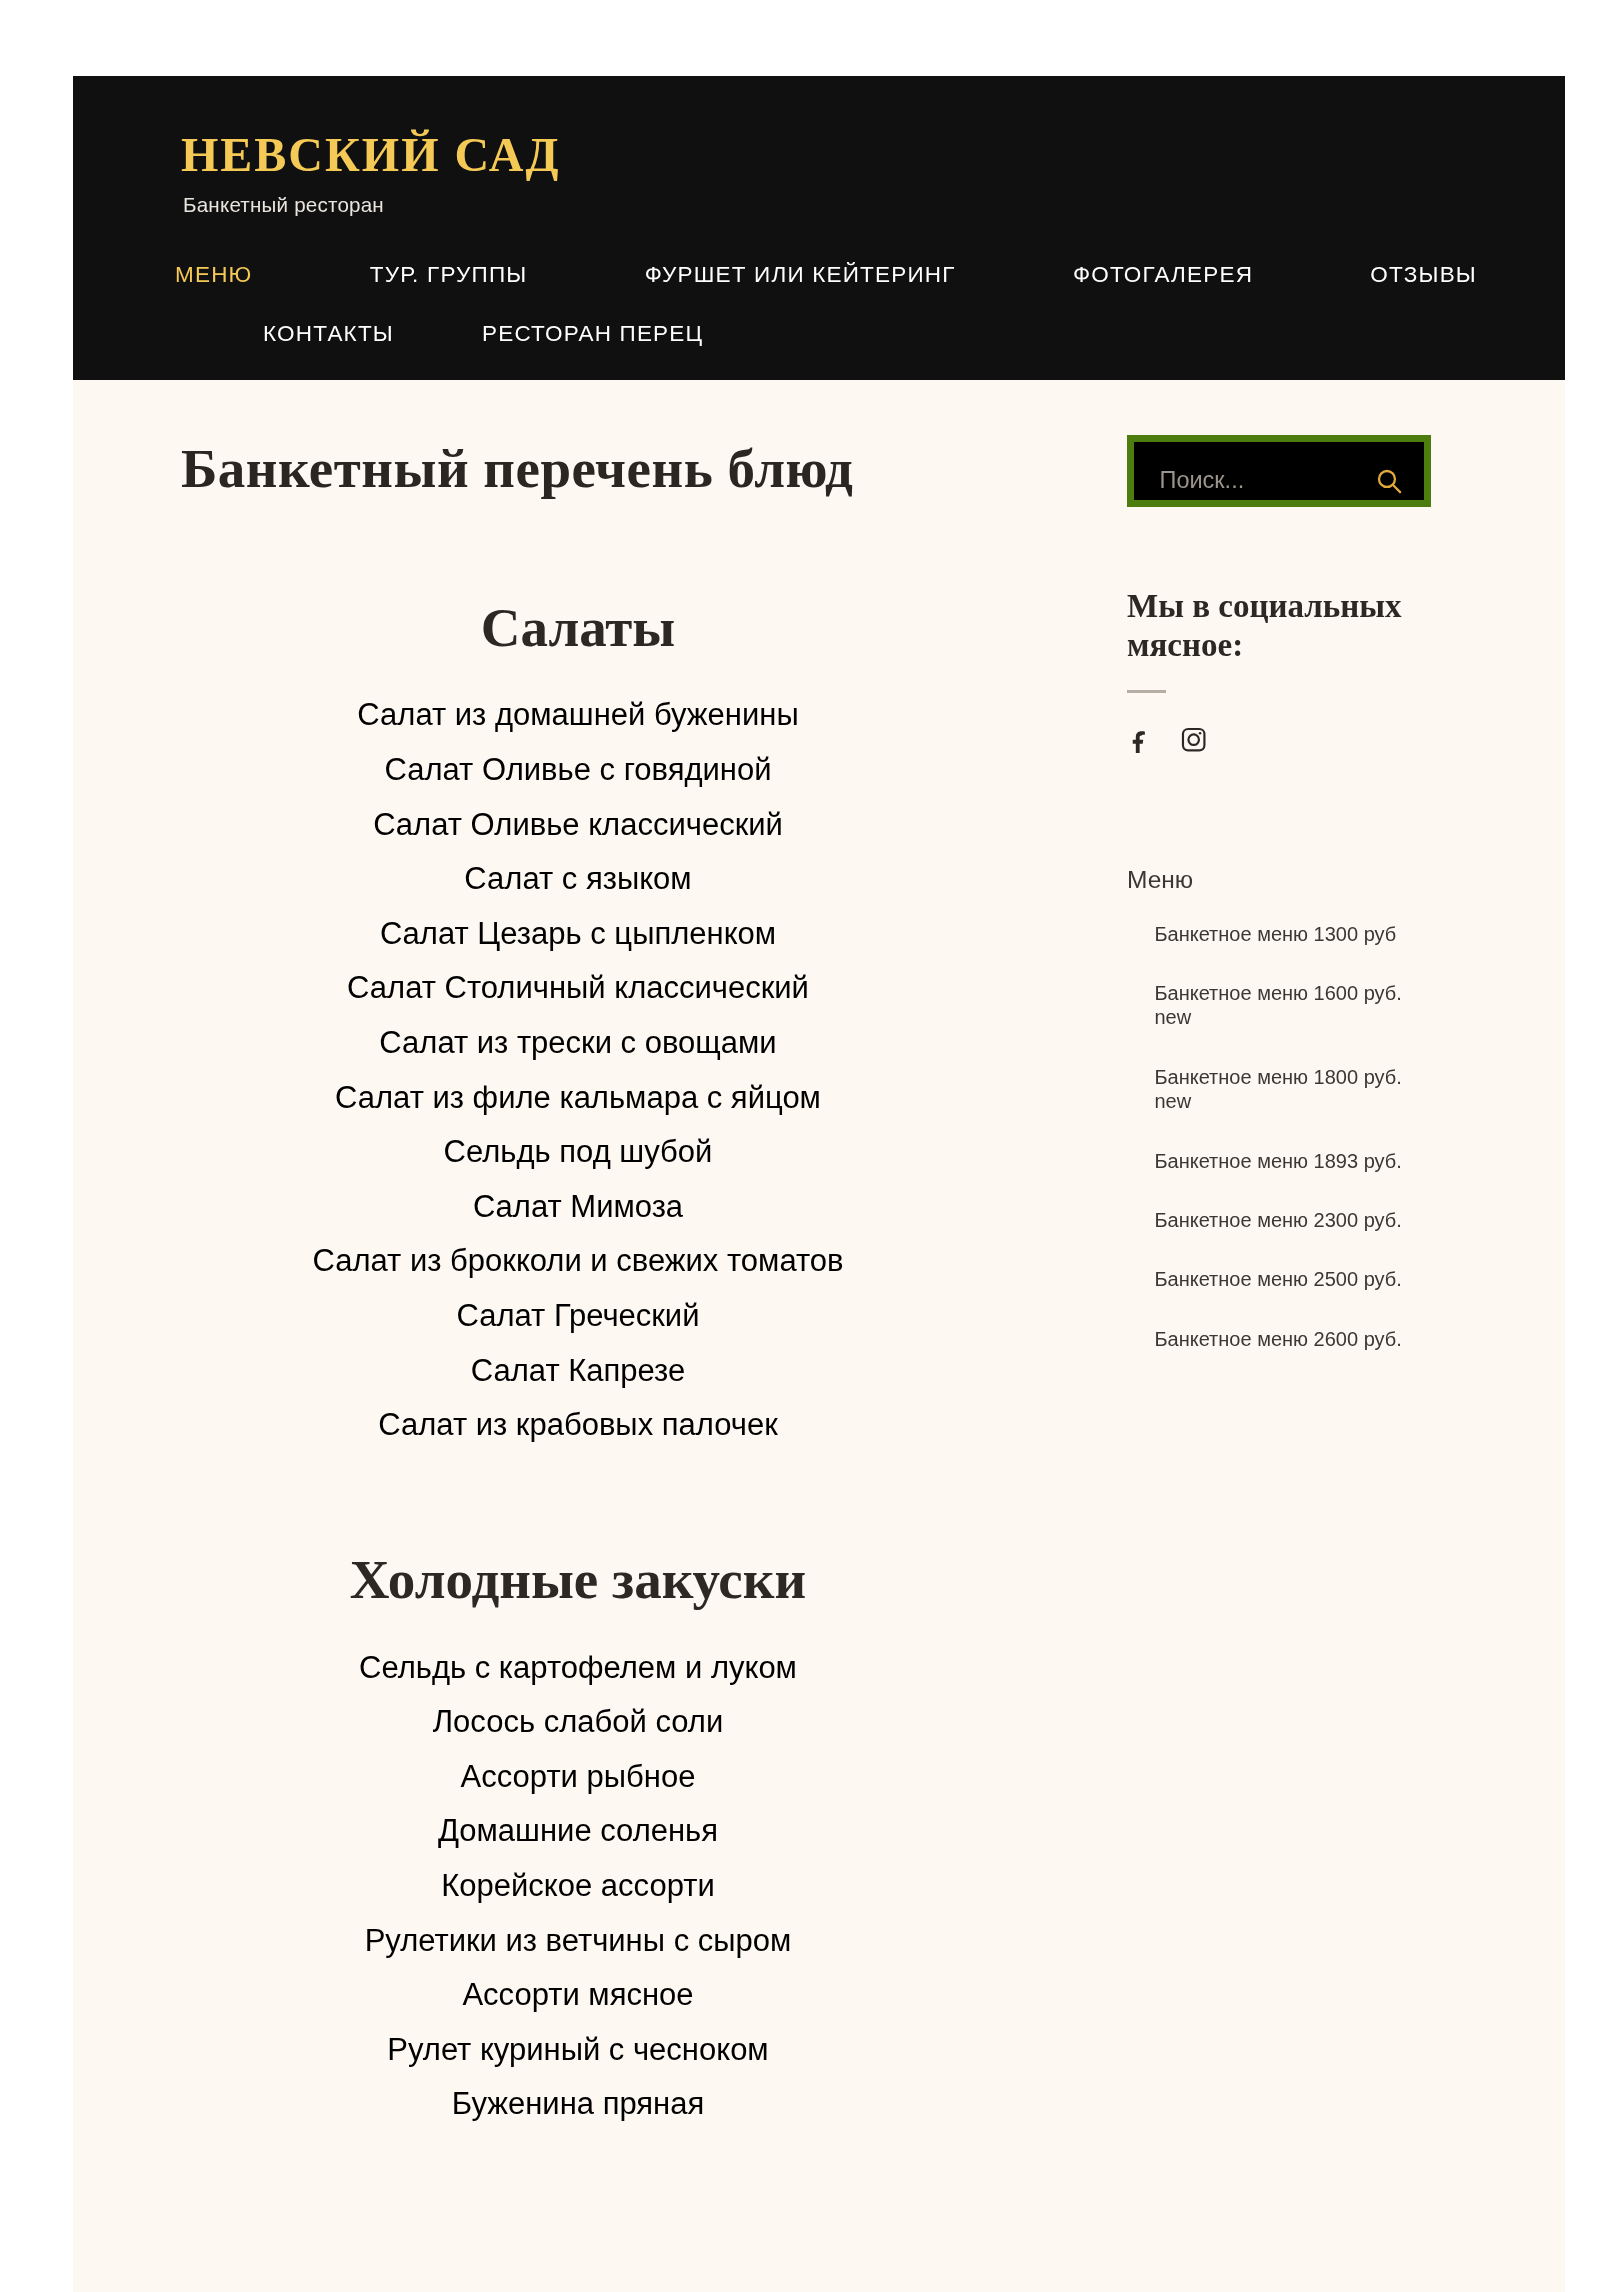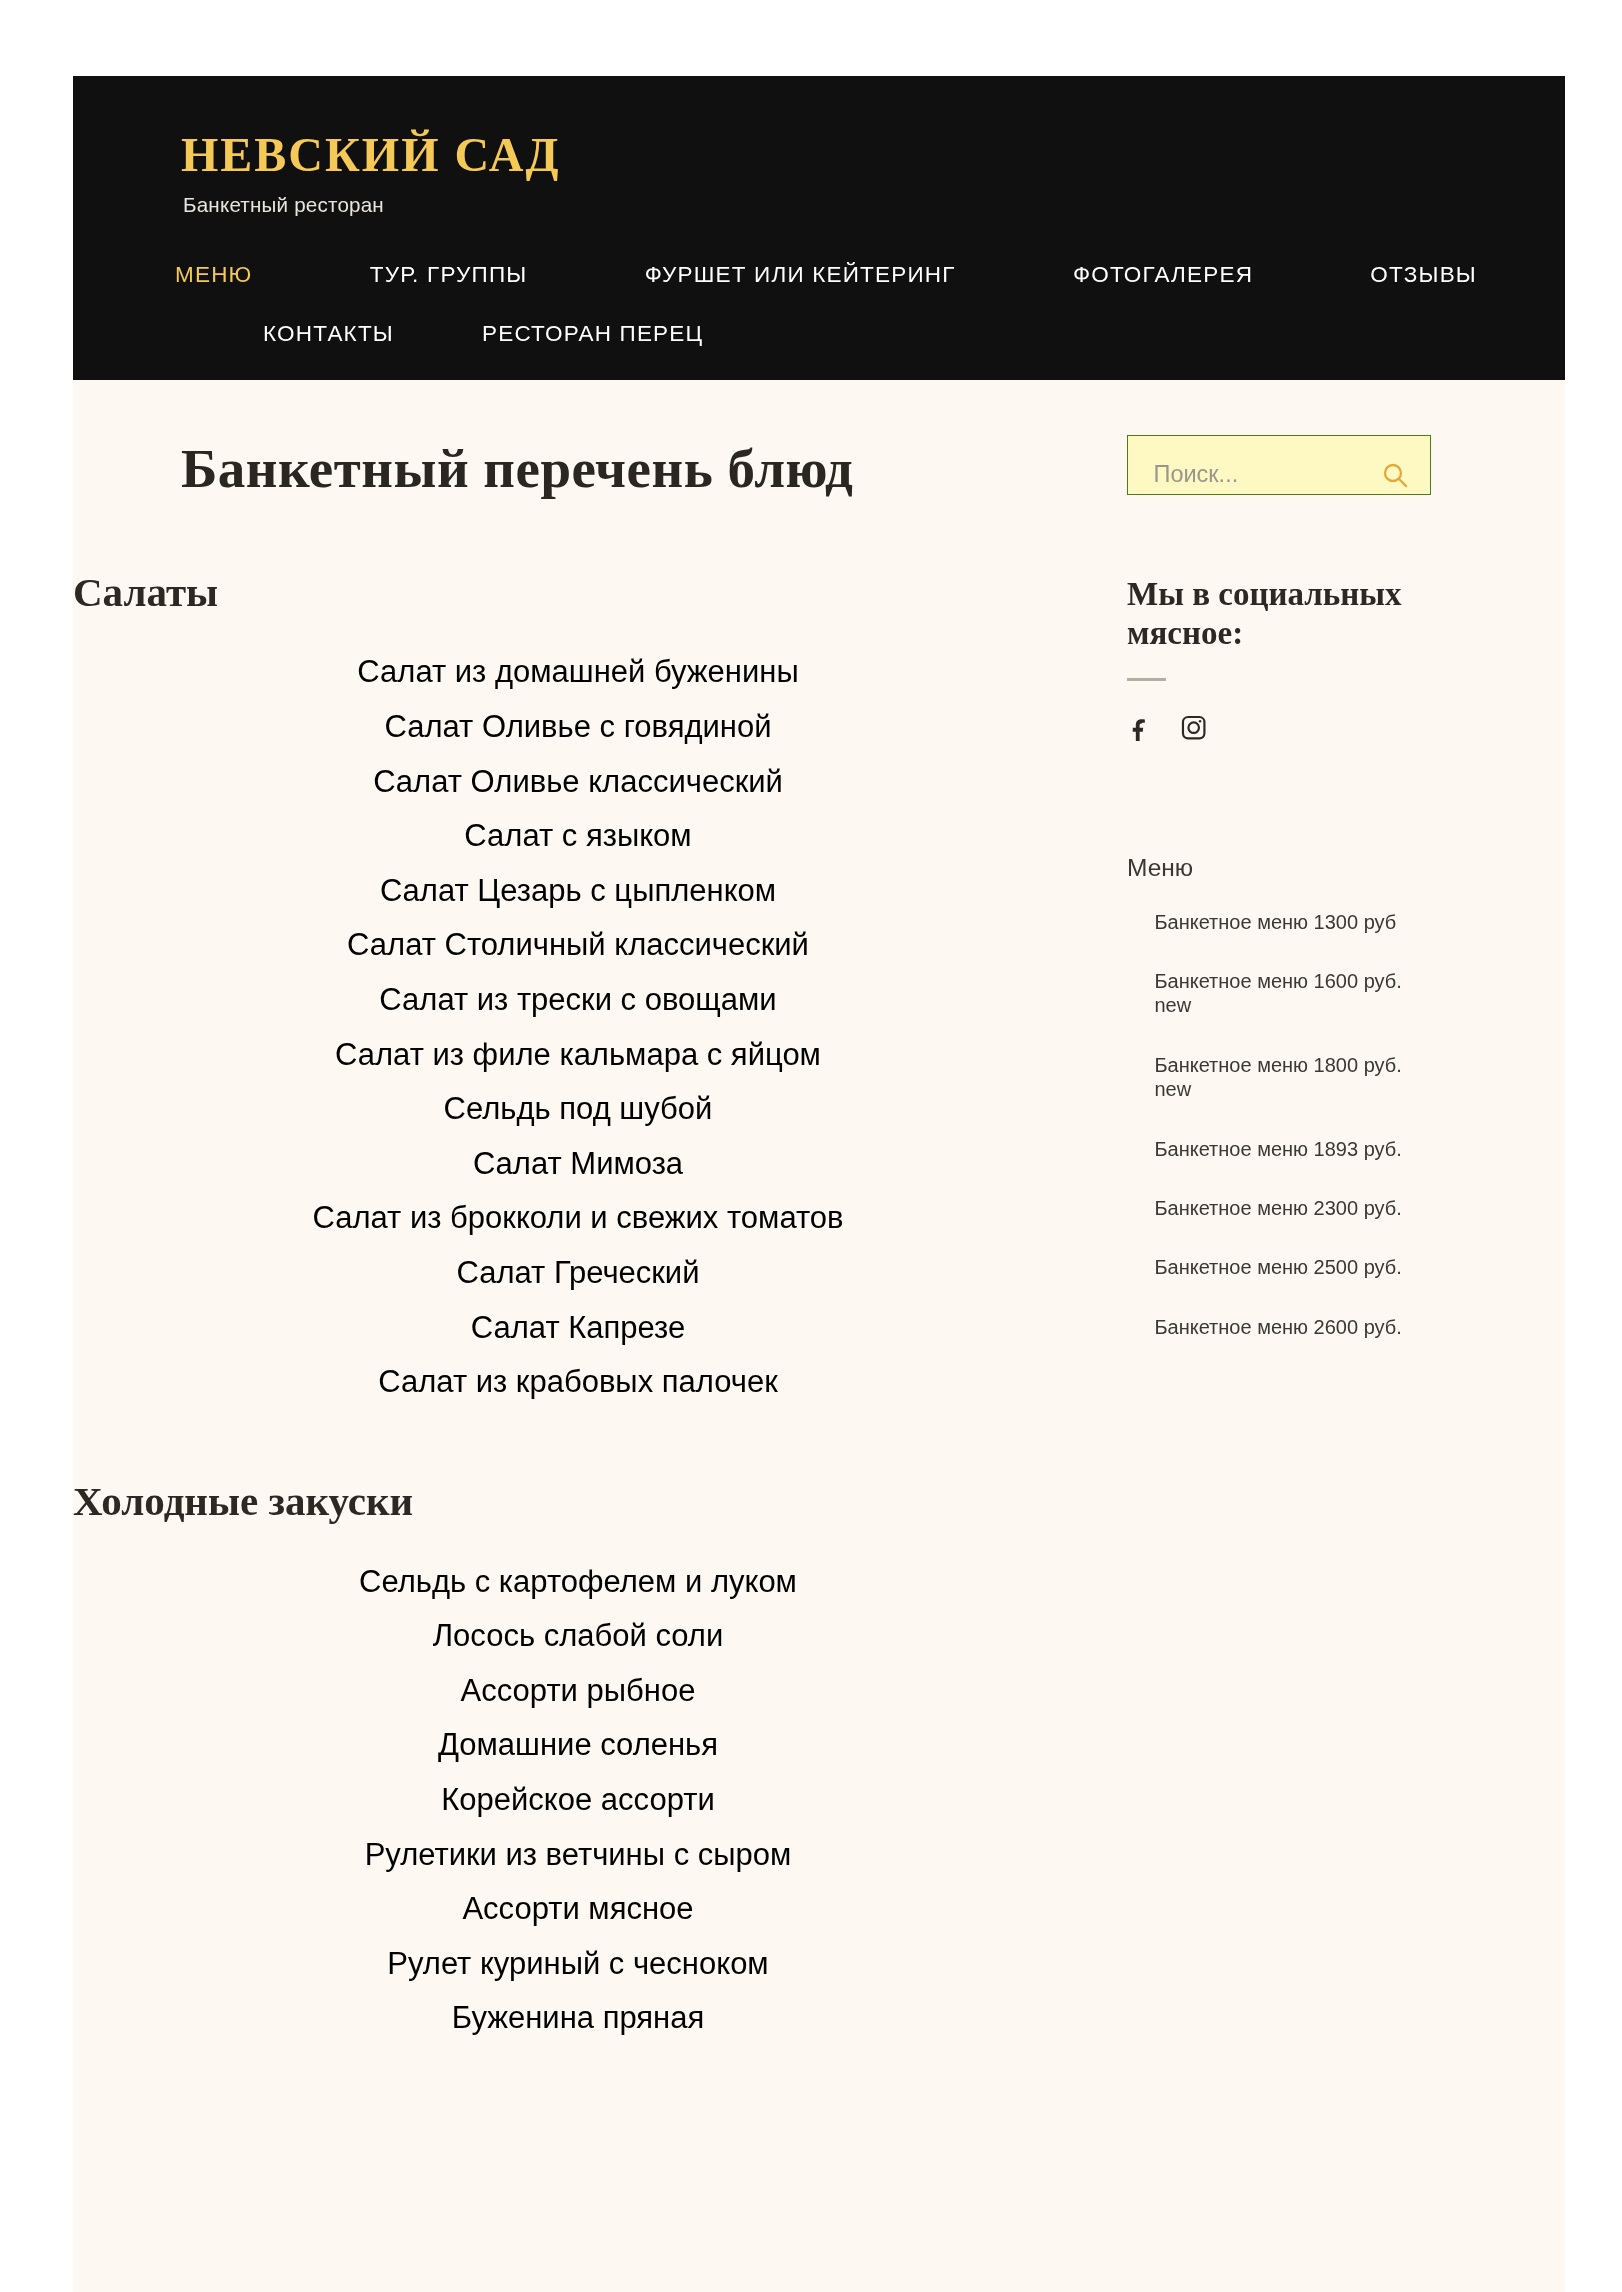--- a/index.html
+++ b/index.html
@@ -97,23 +97,24 @@
     font-family: "Liberation Serif", serif;
     font-weight: bold;
     font-size: 55px;
     color: #2a2622;
     margin: 0 0 0 108px;
     letter-spacing: 0.5px;
   }
   .section-title {
     font-family: "Liberation Serif", serif;
     font-weight: bold;
-    font-size: 41px;
+    font-size: 55px;
     color: #2d2823;
-    margin: 68px 0 29px 0;
+    text-align: center;
+    margin: 96px 0 29px 0;
     padding-right: 44px;
   }
   .dish-list {
     list-style: none;
     margin: 0;
     padding: 0 44px 0 0;
   }
   .dish-list li {
     text-align: center;
     font-size: 31px;
@@ -123,23 +124,23 @@
   }
 
   
   .sidebar {
     width: 438px;
     padding: 55px 0 0 0;
   }
   .search-box {
     position: relative;
     width: 304px;
-    height: 60px;
-    background: #fef9c3;
-    border: 1px solid #4d7c0f;
+    height: 72px;
+    background: #000000;
+    border: 7px solid #4d7c0f;
     box-sizing: border-box;
   }
   .search-input {
     position: absolute;
     left: 0; top: 0;
     width: 250px;
     height: 78px;
     border: 0;
     outline: 0;
     background: transparent;

